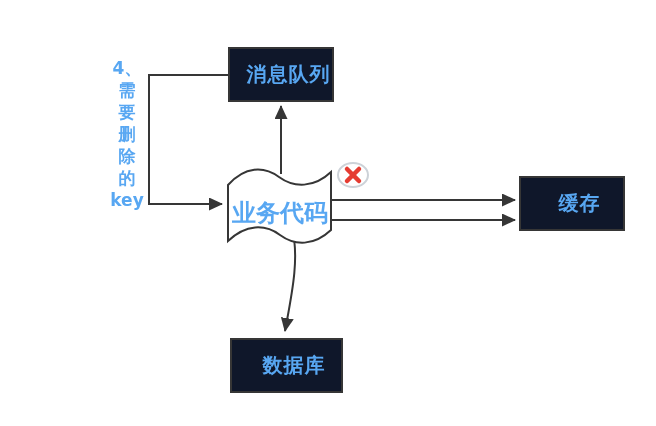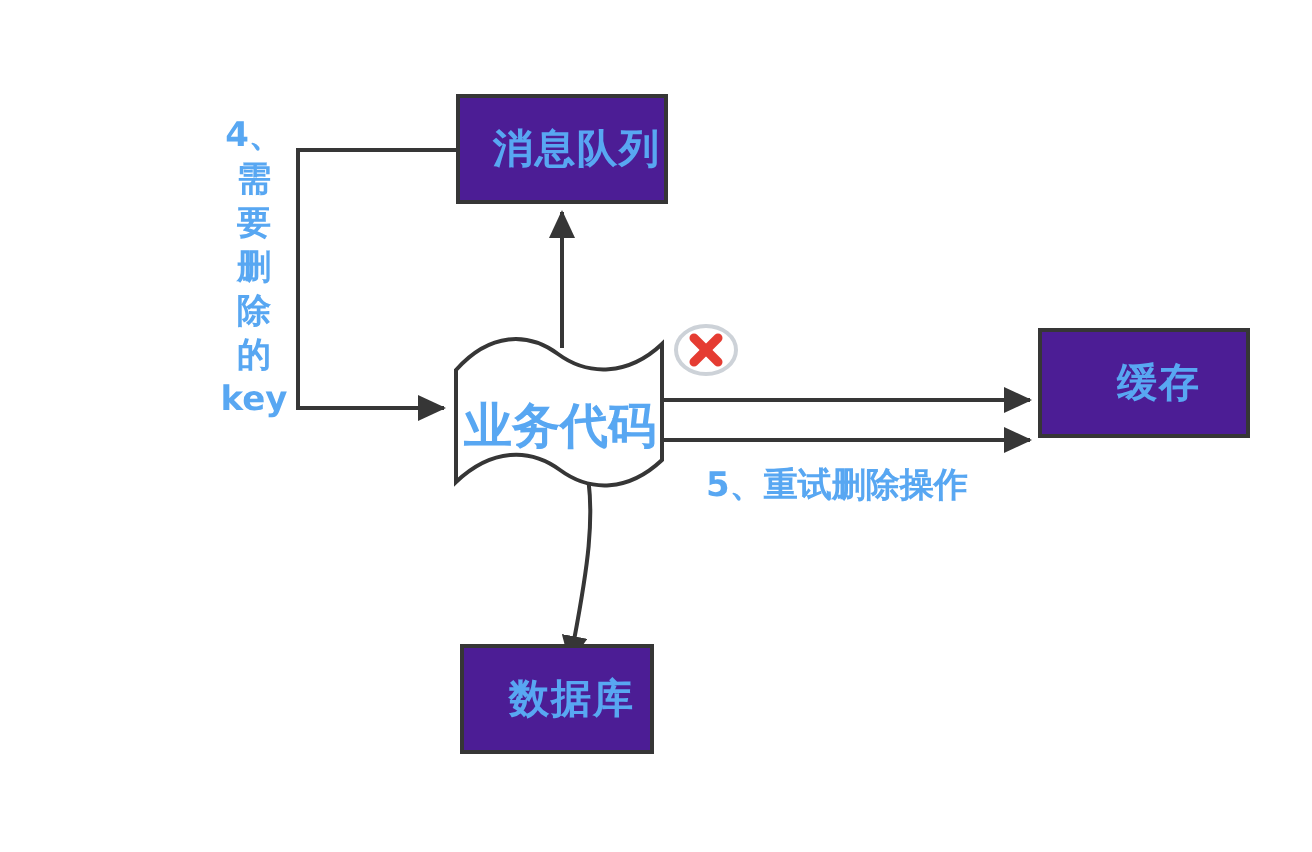--- a/index.html
+++ b/index.html
@@ -11,21 +11,21 @@
     font-family: "DejaVu Sans", sans-serif;
     overflow: hidden;
   }
   .overlay {
     position: absolute;
     left: 0; top: 0;
   }
   .node-box {
     position: absolute;
     border: 2px solid #363636;
-    background: #4c1d95;
+    background: #0f172a;
     display: flex;
     align-items: center;
     justify-content: center;
     box-sizing: border-box;
     padding-left: 15px;
   }
   .node-label {
     color: #58a7f2;
     font-size: 20px;
     font-weight: bold;
@@ -81,36 +81,35 @@
       <ellipse cx="353" cy="175" rx="15" ry="12" fill="#ffffff" stroke="#cdd2d8" stroke-width="2"></ellipse>
       <line x1="347" y1="169" x2="359" y2="181" stroke="#e53c32" stroke-width="4.5" stroke-linecap="round"></line>
       <line x1="359" y1="169" x2="347" y2="181" stroke="#e53c32" stroke-width="4.5" stroke-linecap="round"></line>
     </g>
   </svg>
 
   <div class="node-box" style="left:228px; top:47px; width:106px; height:55px;">
     <span class="node-label">消息队列</span>
   </div>
 
-  <div class="node-box" style="left:519px; top:164px; width:106px; height:55px;">
+  <div class="node-box" style="left:519px; top:176px; width:106px; height:55px;">
     <span class="node-label">缓存</span>
   </div>
 
-  <div class="node-box" style="left:230px; top:322px; width:97px; height:55px;justify-content:center;">
+  <div class="node-box" style="left:230px; top:338px; width:113px; height:55px;justify-content:center;">
     <span class="node-label">数据库</span>
   </div>
 
   <div class="shape-label" style="left:230px; top:197px; width:100px;">业务代码</div>
 
 
 
 
   <div class="edge-label vertical" style="left:105px; top:57px;">4、
 需
 要
 删
 除
 的
 key</div>
 
-  <div class="edge-label" style="left:353px; top:231px;">5、重试删除操作</div>
 
 </div>
 
 </body></html>

